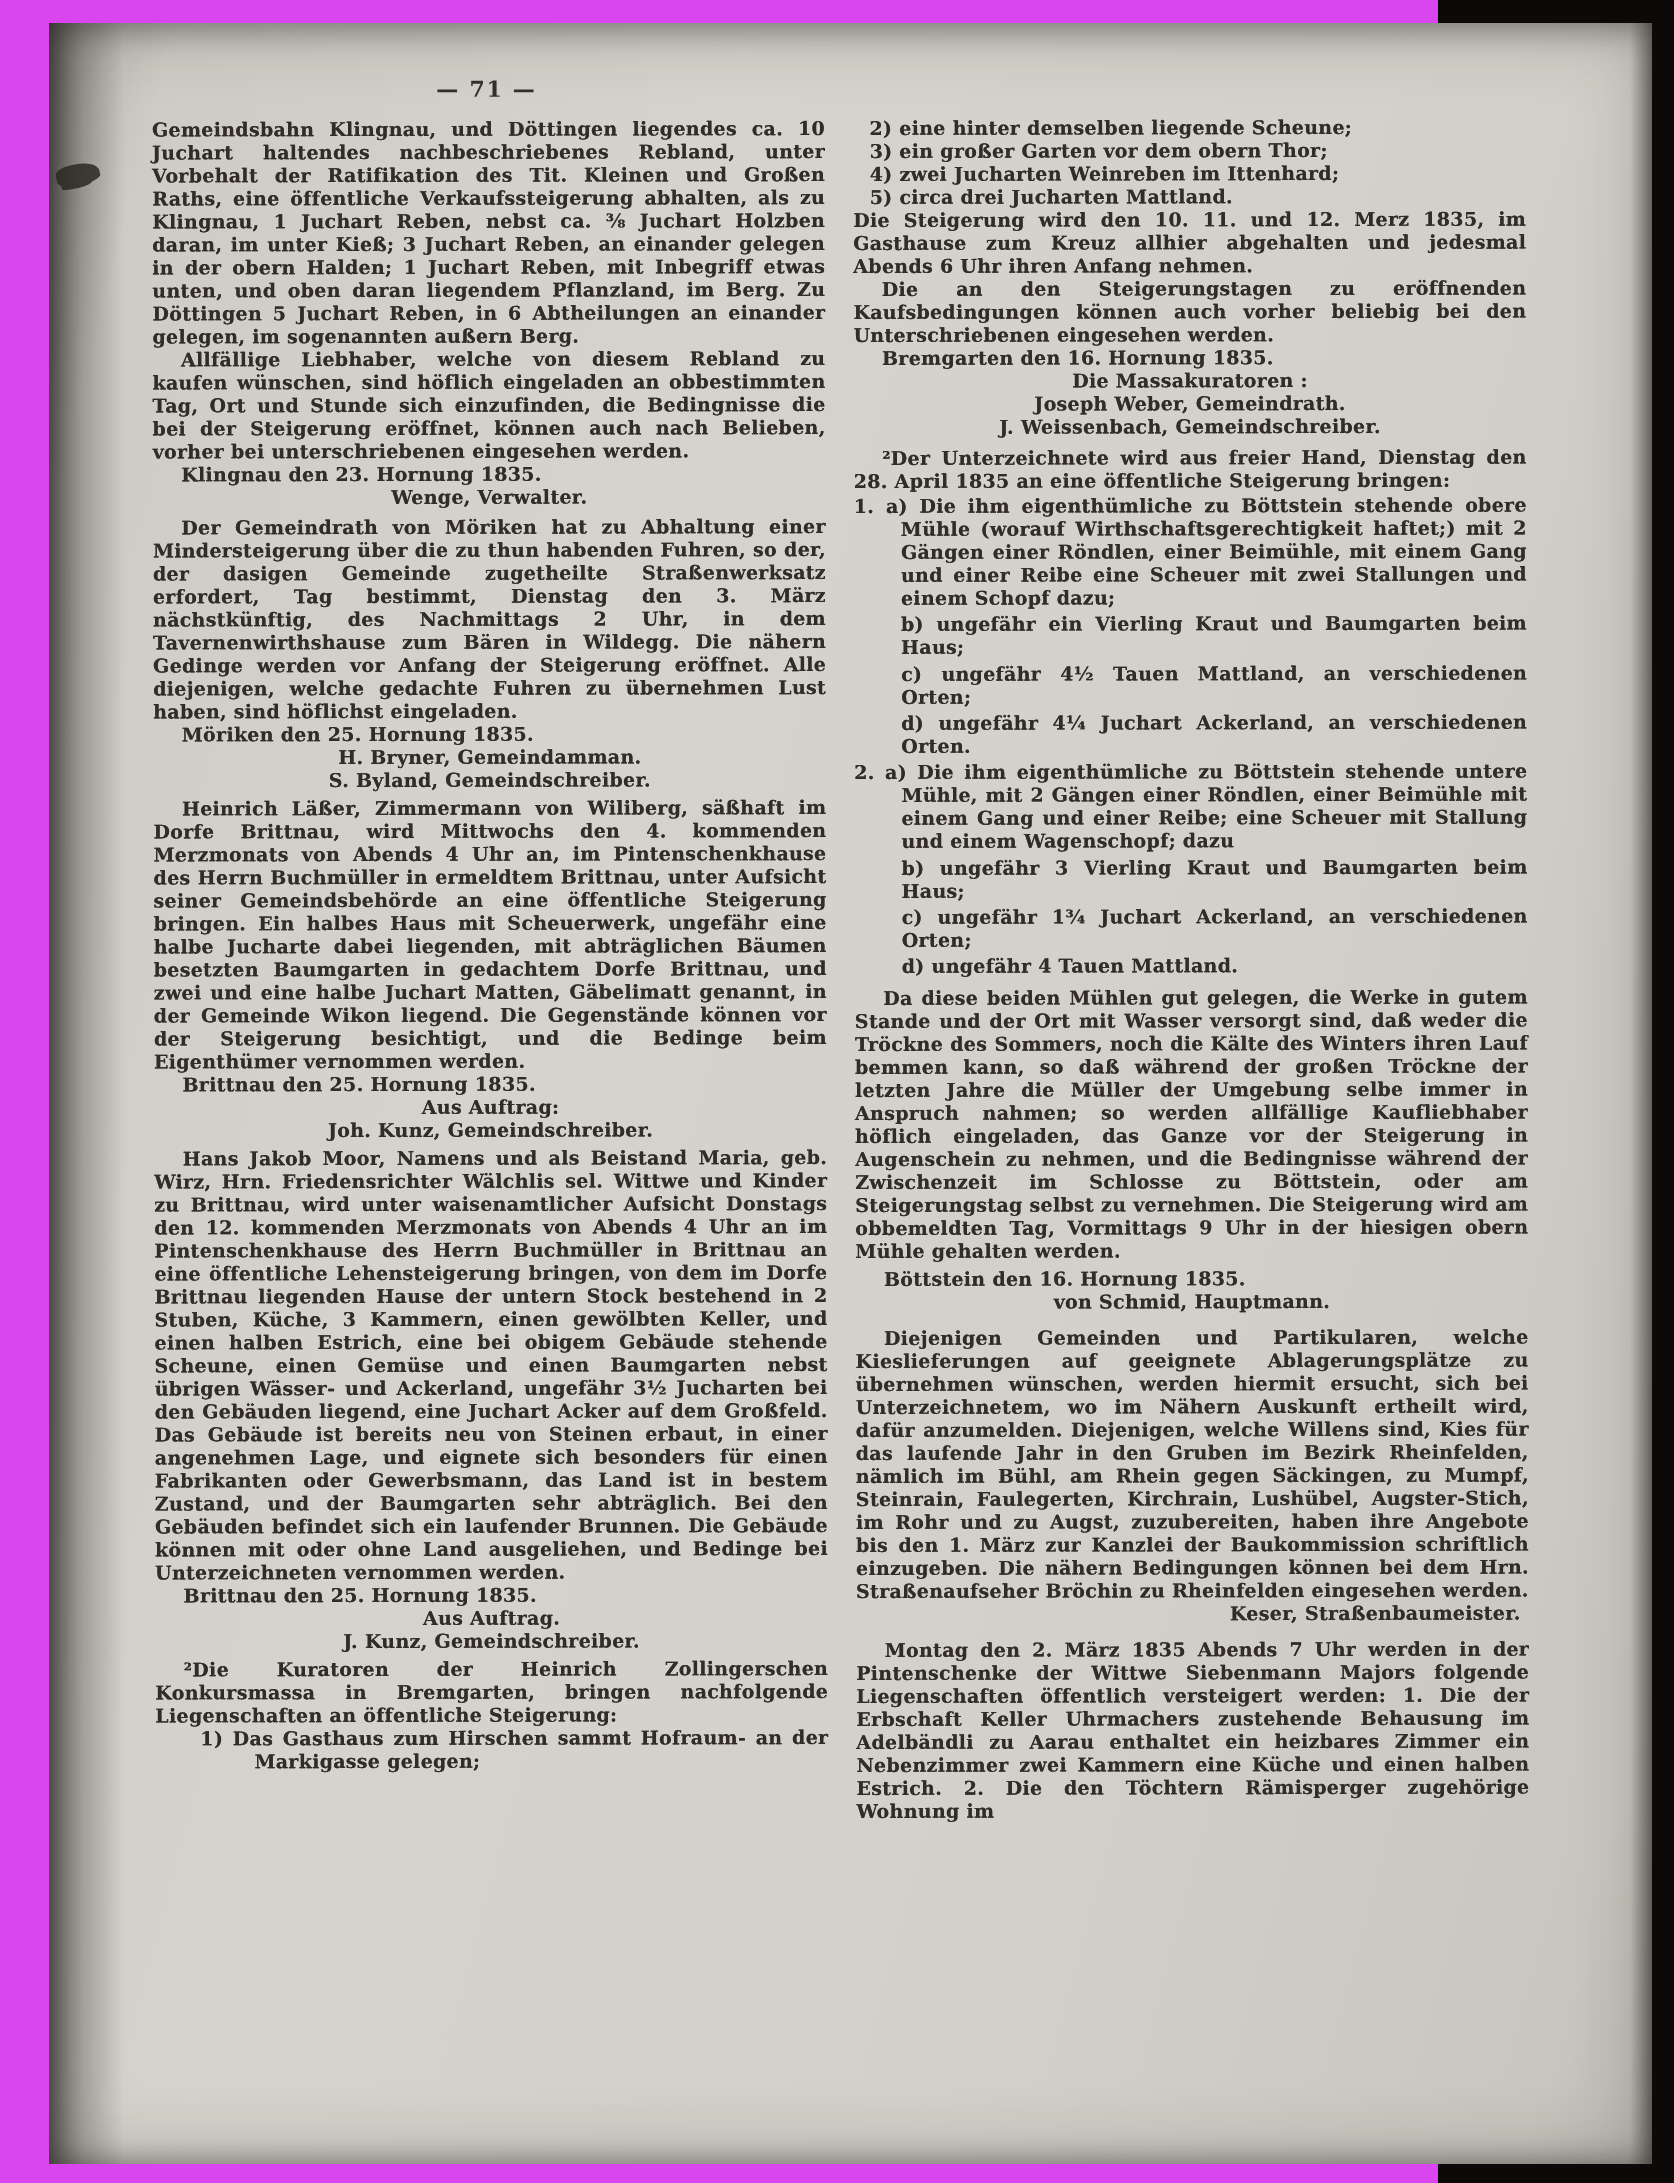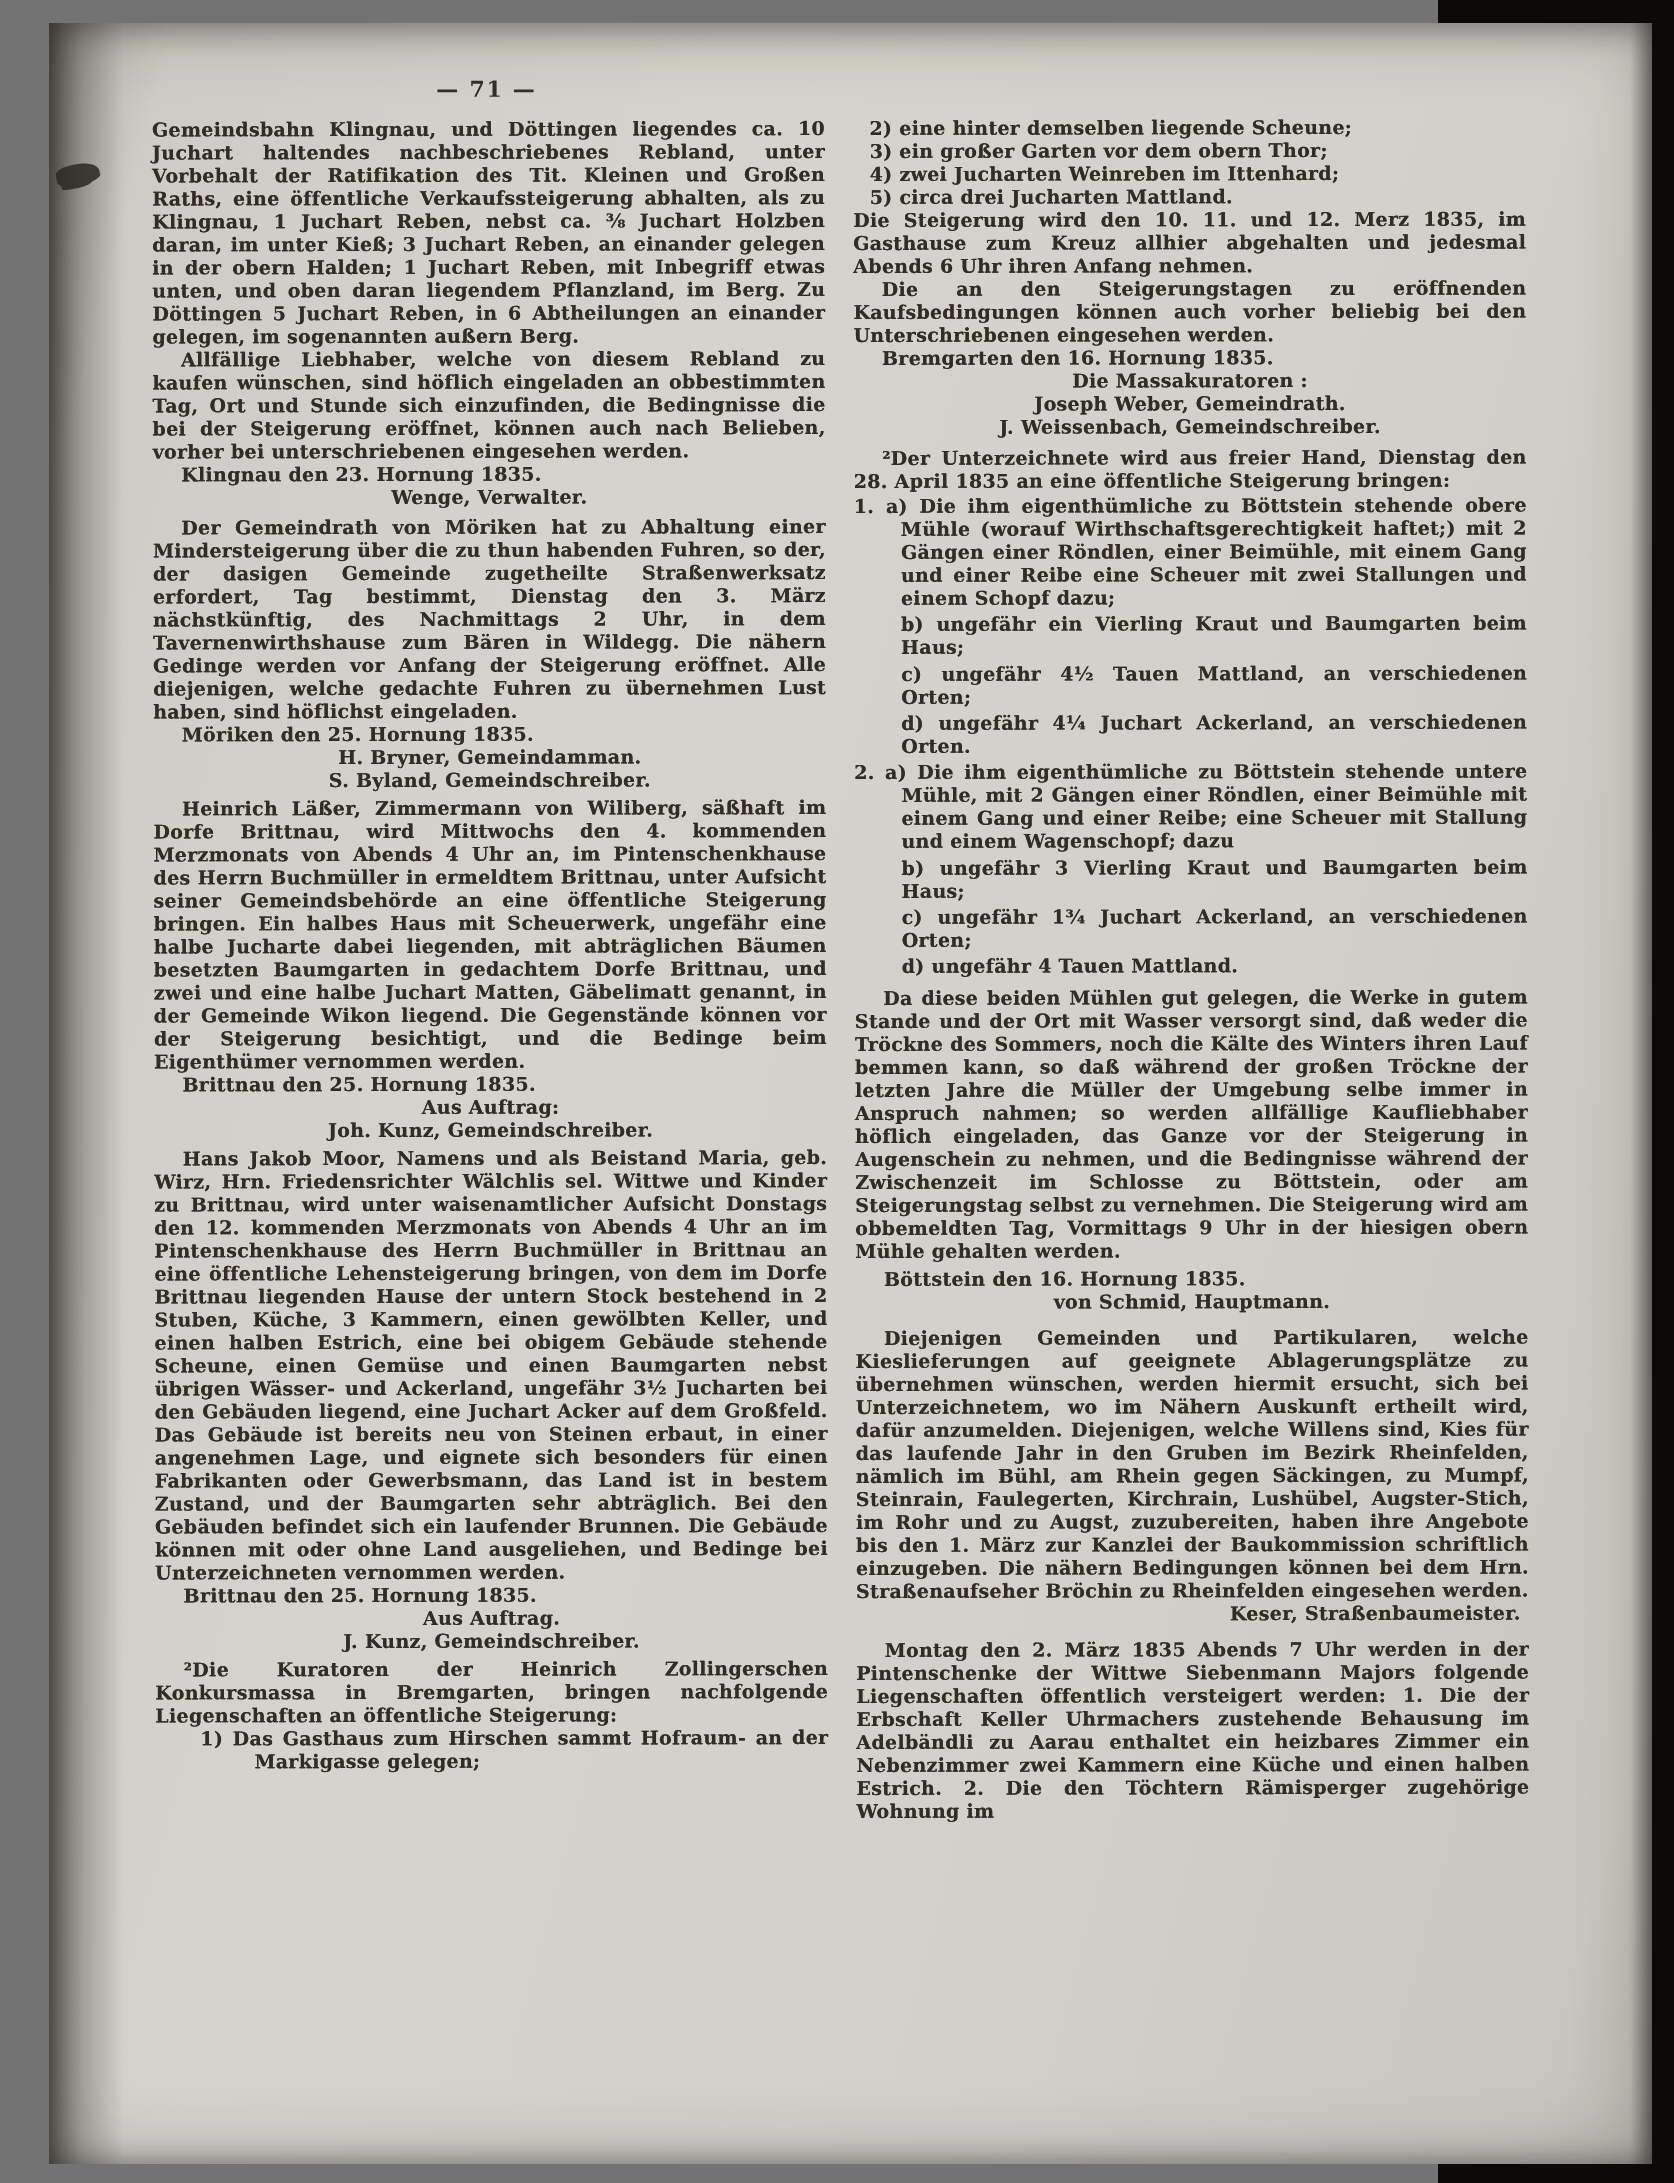--- a/index.html
+++ b/index.html
@@ -2,21 +2,21 @@
 <html style="font-size:13.4px"><head>
 <meta charset="utf-8">
 <style>
   html,body{margin:0;padding:0;}
   body{
     width:1675px;height:2183px;
     background:#0b0a09;
     font-family:"DejaVu Serif","Liberation Serif",serif;
     overflow:hidden;
   }
-  .stage{position:relative;width:1438px;height:2183px;background:#737373;}
+  .stage{position:relative;width:1438px;height:2183px;background:#d946ef;}
   .page{
     position:absolute;left:49px;top:23.4px;width:1603px;height:2141px;
     background:linear-gradient(105deg,#b3b0a9 0%,#cfccc5 6%,#d6d3cc 32%,#d3d0c9 68%,#c9c6bf 94%,#bcb9b2 100%);
     box-shadow:inset 0 0 75px rgba(40,36,30,0.30), inset 0 11.7px 23.4px rgba(20,18,15,0.25), inset 0 -8.4px 20px rgba(20,18,15,0.22);
   }
   .gutter{
     position:absolute;left:0;top:0;width:75px;height:100%;
     background:linear-gradient(to right,rgba(18,16,13,0.55),rgba(18,16,13,0.22) 45%,rgba(18,16,13,0) 100%);
     pointer-events:none;
   }

